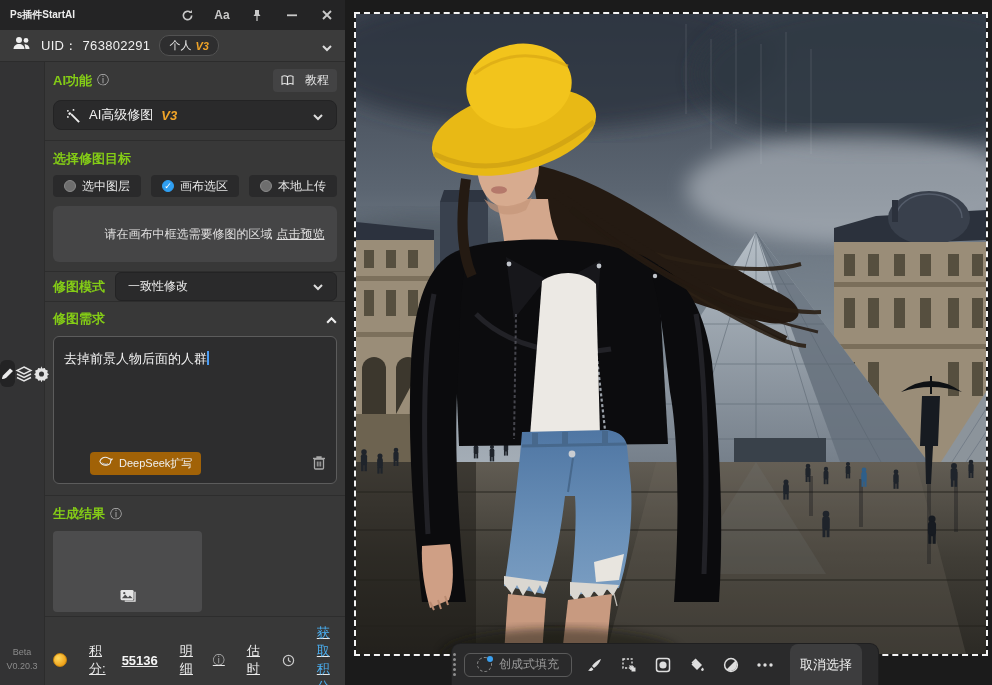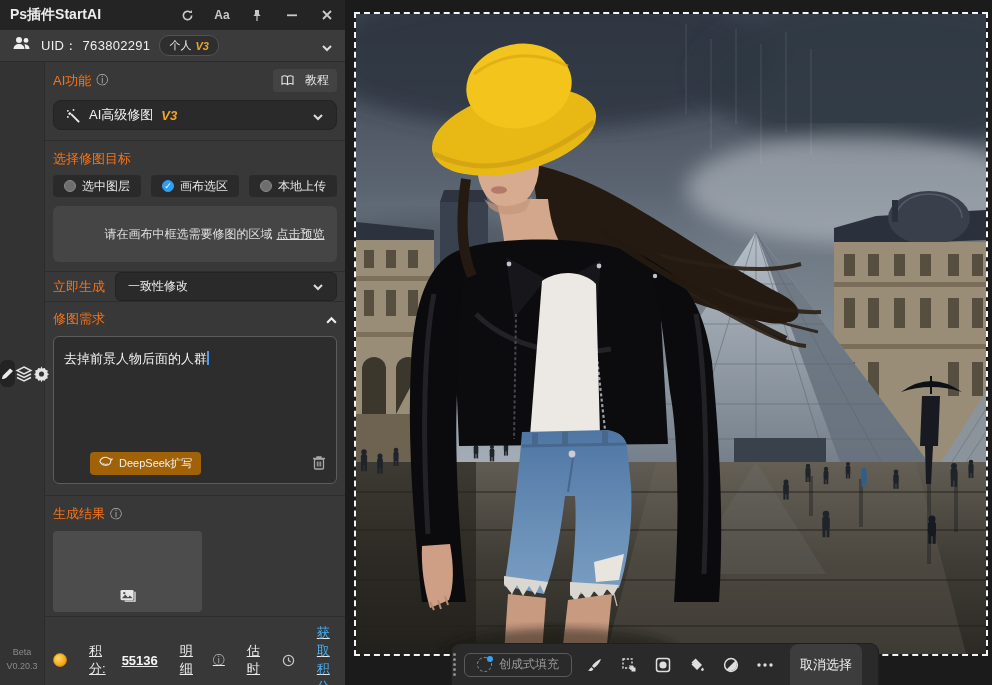--- a/index.html
+++ b/index.html
@@ -3,39 +3,39 @@
 <meta charset="utf-8">
 <style>
   * { margin:0; padding:0; box-sizing:border-box; }
   html,body { width:992px; height:685px; overflow:hidden; background:#1b1b1b;
     font-family:"Liberation Sans","DejaVu Sans",sans-serif; color:#e9e9e9; }
   .app { position:relative; width:992px; height:685px; display:flex; }
 
   
   .panel { width:345px; height:685px; background:#383838; display:flex; flex-direction:column; flex:none; }
   .titlebar { height:30px; background:#242425; display:flex; align-items:center; padding:0 10px; flex:none; }
-  .titlebar .title { font-size:14px; font-weight:bold; color:#ededed; }
+  .titlebar .title { font-size:10px; font-weight:bold; color:#ededed; }
   .tb-icons { margin-left:auto; display:flex; align-items:center; gap:19px; color:#c9c9c9; }
   .tb-icons .ticon { width:16px; height:16px; display:flex; align-items:center; justify-content:center; font-size:12px; cursor:pointer; }
   .uidbar { height:32px; background:#3b3b3b; border-bottom:1px solid #2c2c2c; display:flex; align-items:center; padding:0 12px; gap:9px; flex:none; }
   .uidbar .uid-text { font-size:13px; color:#f0f0f0; letter-spacing:.3px; }
   .plan-badge { display:flex; align-items:center; gap:4px; background:#2e2e2f; border:1px solid #525252; border-radius:10px; padding:2px 9px; font-size:11px; }
   .plan-badge .v3 { color:#f0a428; font-style:italic; font-weight:bold; font-size:11px; }
   .uidbar .chev { margin-left:auto; }
 
   .panel-body { flex:1; display:flex; min-height:0; }
   .rail { width:45px; background:#333334; border-right:1px solid #2c2c2c; display:flex; align-items:center; padding-top:12px; flex:none; position:relative; }
   .rail-item { width:27px; height:27px; border-radius:6px; display:flex; align-items:center; justify-content:center; margin-bottom:12px; color:#e4e4e4; cursor:pointer; }
   .rail-item.active { background:#232324; }
   .rail-meta { position:absolute; bottom:12px; left:0; right:0; text-align:center; font-size:9px; color:#8b8b8b; line-height:1.5; }
 
   .content { flex:1; display:flex; flex-direction:column; background:#383838; min-width:0; }
   .sec { padding:0 8px; border-bottom:1px solid #2d2d2d; }
   .sec-row { display:flex; align-items:center; }
-  .label13 { font-size:13px; font-weight:normal; color:#f97316; }
+  .label13 { font-size:13px; font-weight:bold; color:#84cc16; }
   .info-i { color:#b5b5b5; font-size:12px; margin-left:5px; font-weight:normal; }
 
   .secA { padding-top:7px; padding-bottom:10px; }
   .tutorial { margin-left:auto; display:flex; align-items:center; gap:11px; font-size:12px; color:#e4e4e4; background:#434344; border-radius:4px; padding:3px 8px; cursor:pointer; }
   .feature-dd { margin-top:8px; height:30px; background:#2a2a2b; border:1px solid #232324; border-radius:8px; display:flex; align-items:center; padding:0 12px; gap:8px; cursor:pointer; }
   .feature-dd .fname { font-size:13px; color:#f2f2f2; }
   .feature-dd .fver { color:#f0a428; font-style:italic; font-weight:bold; font-size:13px; }
   .feature-dd .chev { margin-left:auto; }
 
   .secB { padding-top:9px; padding-bottom:9px; }
@@ -225,21 +225,21 @@
               <span>本地上传</span>
             </span>
           </div>
           <div class="hint-box">
             <span>请在画布中框选需要修图的区域</span>
             <a>点击预览</a>
           </div>
         </div>
 
         <div class="sec secC">
-          <span class="label13">立即生成</span>
+          <span class="label13">修图模式</span>
           <div class="mode-dd">
             <span>一致性修改</span>
             <span class="chev">
               <svg width="12" height="12" viewBox="0 0 12 12">
                   <path d="M2 4l4 4 4-4" fill="none" stroke="#dcdcdc" stroke-width="2"></path>
                 </svg>
             </span>
           </div>
         </div>
 

